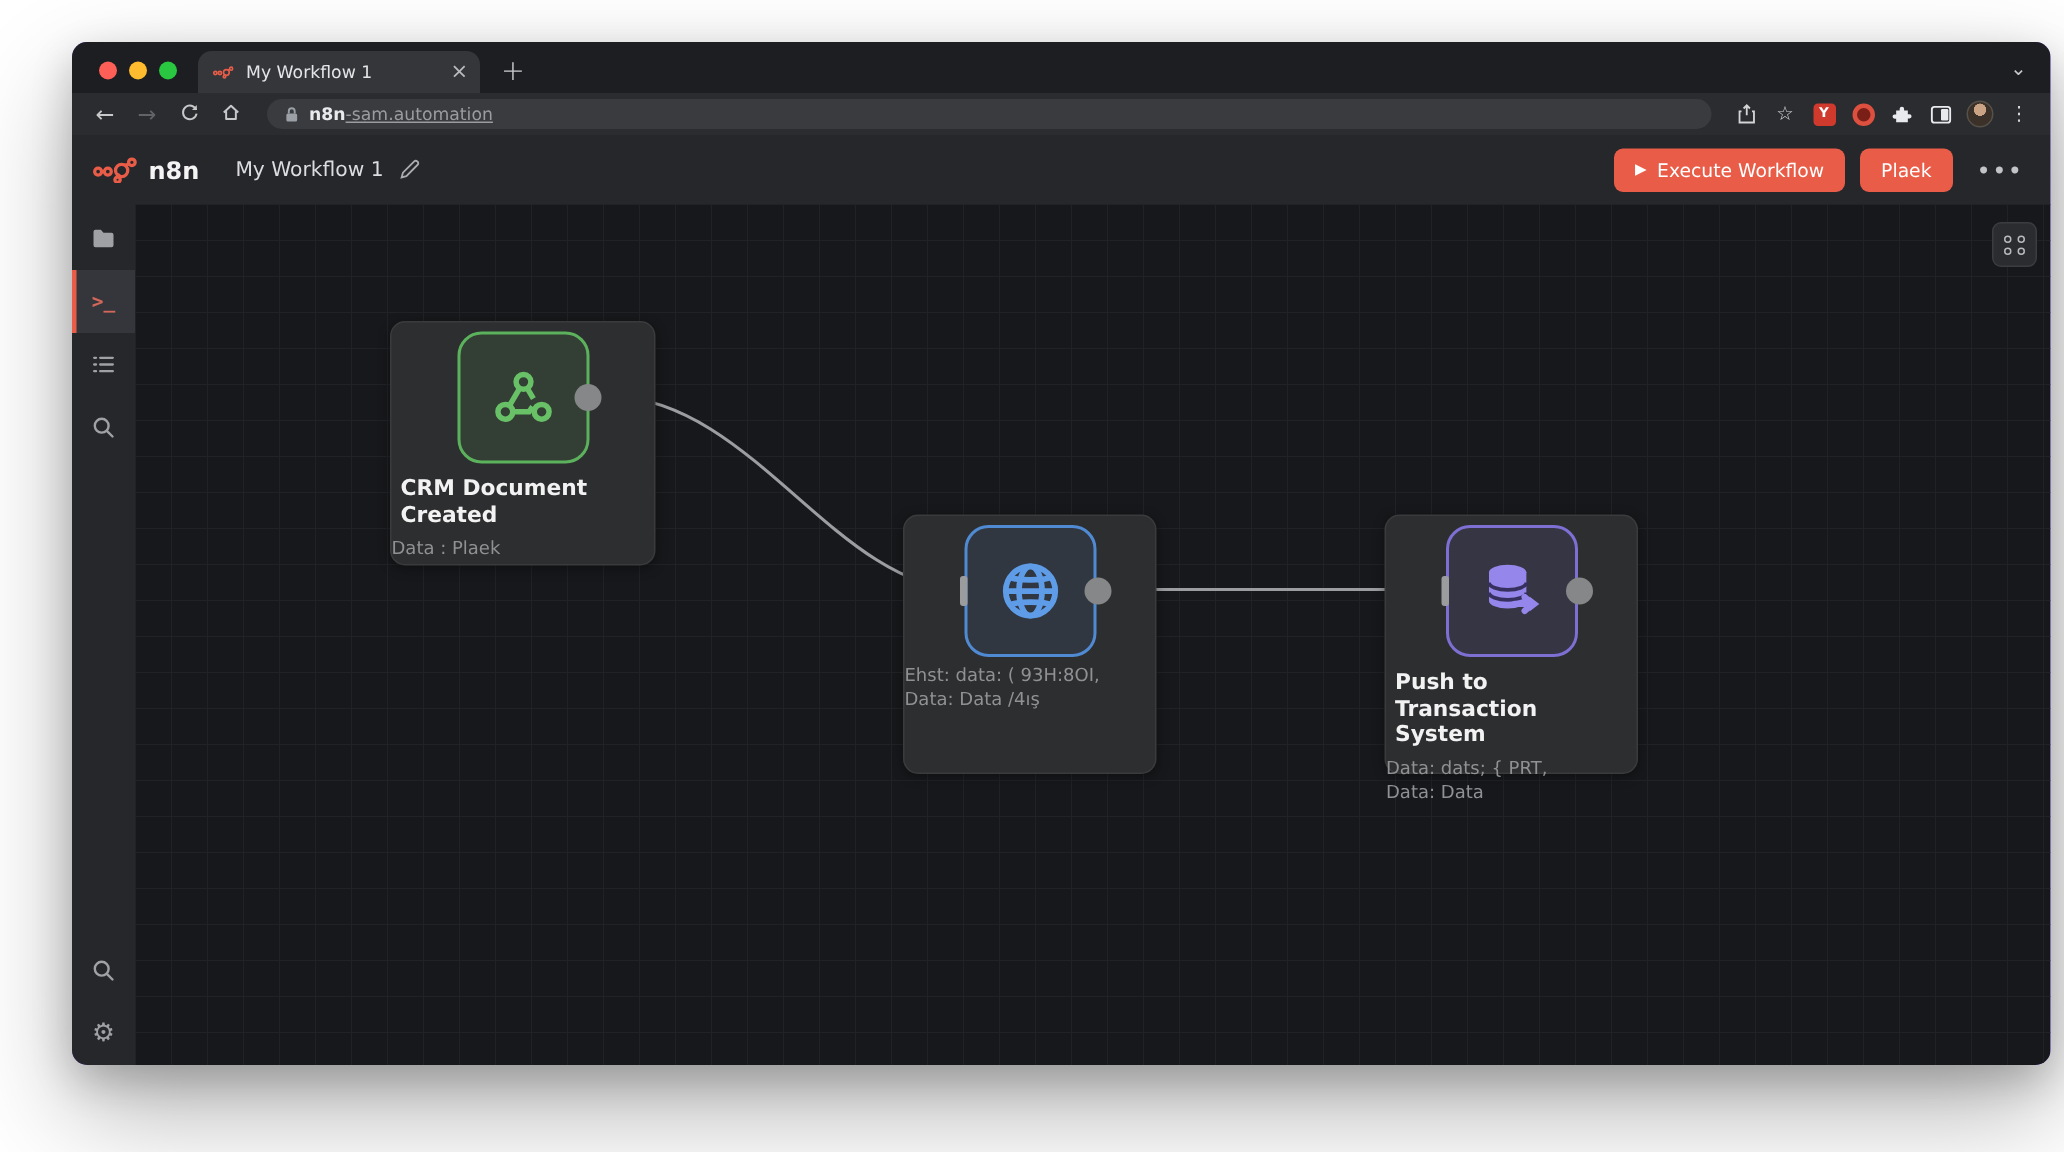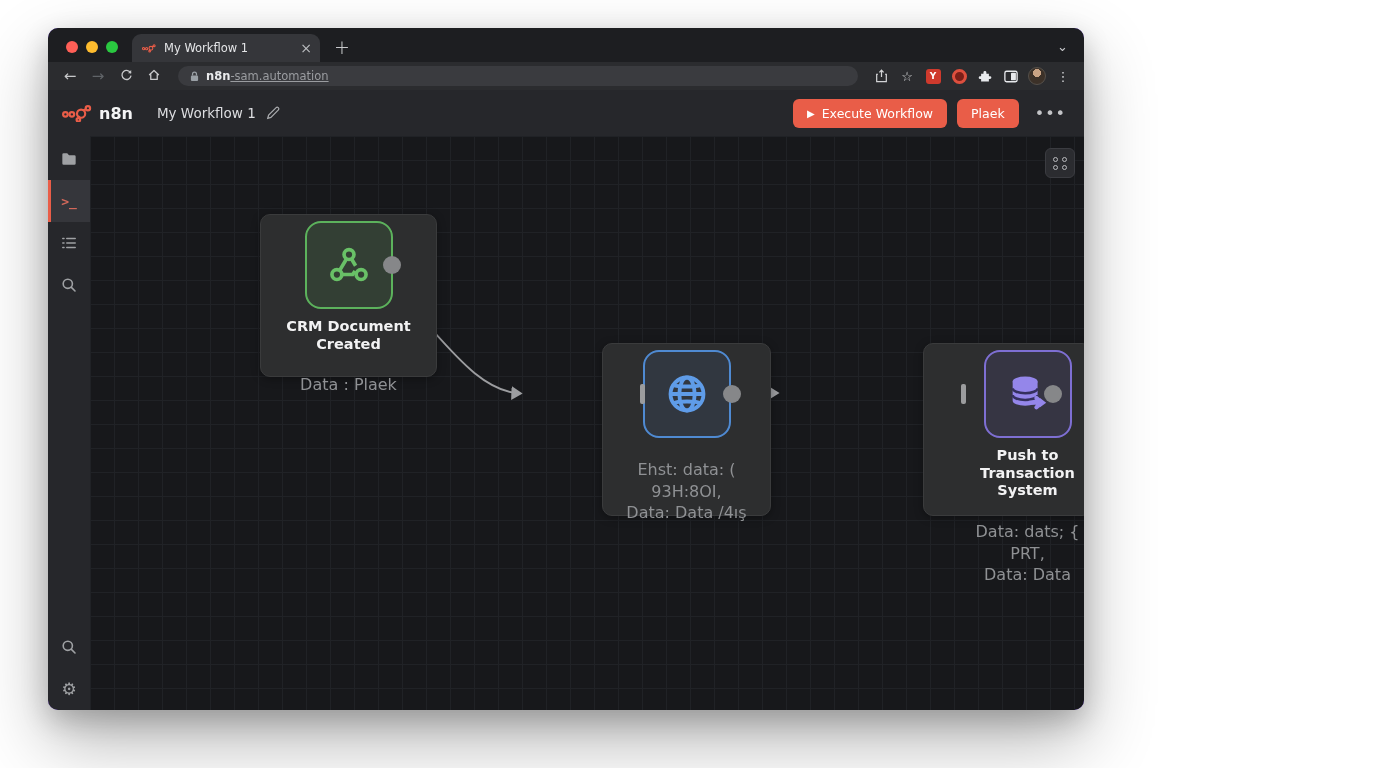--- a/index.html
+++ b/index.html
@@ -1,20 +1,20 @@
 <!DOCTYPE html>
 <html><head>
 <meta charset="utf-8">
 <style>
   * { margin:0; padding:0; box-sizing:border-box; }
   html,body { width:1376px; height:768px; }
   body { background:#ffffff; font-family:"DejaVu Sans","Liberation Sans",sans-serif; overflow:hidden; }
 
   .window {
-    position:absolute; left:48px; top:28px; width:1036px; height:682px;
+    position:absolute; left:48px; top:28px; width:1319px; height:682px;
     border-radius:10px; overflow:hidden; background:#8b5cf6;
     box-shadow:0 30px 70px rgba(0,0,0,.30), 0 10px 28px rgba(0,0,0,.20);
     display:flex; flex-direction:column;
   }
 
   
   .tabstrip { height:34px; background:#1d1e21; display:flex; align-items:flex-end; flex-shrink:0; }
   .traffic { display:flex; gap:8px; align-items:center; padding:0 14px 9px 18px; }
   .tl { width:12px; height:12px; border-radius:50%; }
   .tl.red{ background:#ff5f57; } .tl.yellow{ background:#febc2e; } .tl.green{ background:#2ac840; }
@@ -68,25 +68,25 @@
                      linear-gradient(90deg,#202226 1px, transparent 1px);
     background-size:24px 24px; overflow:hidden; }
   .tidy { position:absolute; right:9px; top:12px; width:30px; height:30px; border-radius:6px;
           background:#2b2c30; border:1px solid #3b3c41; display:flex; align-items:center; justify-content:center; }
   .tidy-grid { display:grid; grid-template-columns:6px 6px; gap:3px; }
   .tidy-grid span { width:5px; height:5px; border:1.3px solid #b9babd; border-radius:50%; }
 
   svg.wires { position:absolute; inset:0; width:100%; height:100%; pointer-events:none; }
 
   .node { position:absolute; background:#2d2e2f; border:1px solid #3a3b3c; border-radius:10px;
-          box-shadow:0 2px 8px rgba(0,0,0,.35); text-align:center; }
+          box-shadow:0 2px 8px rgba(0,0,0,.35); }
   .node .tile { width:88px; height:88px; border-radius:16px; margin:6px auto 0;
                 display:flex; align-items:center; justify-content:center; border:2px solid; }
   .node .title { color:#f2f2f3; font-size:14.5px; font-weight:600; line-height:1.22; margin:9px 6px 0; }
-  .node .sub { color:#8f9194; font-size:16px; line-height:1.35; margin-top:21px; }
+  .node .sub { color:#8f9194; font-size:12px; line-height:1.35; margin-top:4px; }
   .tile.green  { border-color:#5cb25c; background:rgba(92,178,92,.13); }
   .tile.blue   { border-color:#4f8ad2; background:rgba(79,138,210,.11); }
   .tile.purple { border-color:#7e6fd3; background:rgba(126,111,211,.12); }
   .port-out { position:absolute; width:18px; height:18px; border-radius:50%; background:#868789; }
   .port-in  { position:absolute; width:5px; height:20px; border-radius:2px; background:#9b9c9e; }
 </style>
 </head>
 <body>
 
 <div class="window">
@@ -283,21 +283,21 @@
           </svg>
         </div>
         <div class="sub">
           <div>Ehst: data: ( 93H:8OI,</div>
           <div>Data: Data /4ış</div>
         </div>
         <span class="port-in" style="left:37px; top:40px;"></span>
         <span class="port-out" style="left:120px; top:41px;"></span>
       </div>
 
-      <div class="node" style="left:833px; top:207px; width:169px; height:173px;padding-left:40px;">
+      <div class="node" style="left:833px; top:207px; width:169px; height:173px;">
         <div class="tile purple">
           <svg width="46" height="46" viewBox="0 0 24 24">
             <g fill="#9486ea">
               <ellipse cx="10.5" cy="5.5" rx="6.5" ry="2.6"></ellipse>
               <path d="M4 5.5 v10 a6.5 2.6 0 0 0 13 0 v-10 z"></path>
             </g>
             <g fill="none" stroke="#35305e" stroke-width="1.3">
               <path d="M4 9 a6.5 2.6 0 0 0 13 0 M4 12.5 a6.5 2.6 0 0 0 13 0"></path>
             </g>
             <path d="M13 16.5 H19 M19 16.5 l-2.6 -2.4 M19 16.5 l-2.6 2.4" stroke="#9486ea" stroke-width="2.2" fill="none" stroke-linecap="round"></path>

